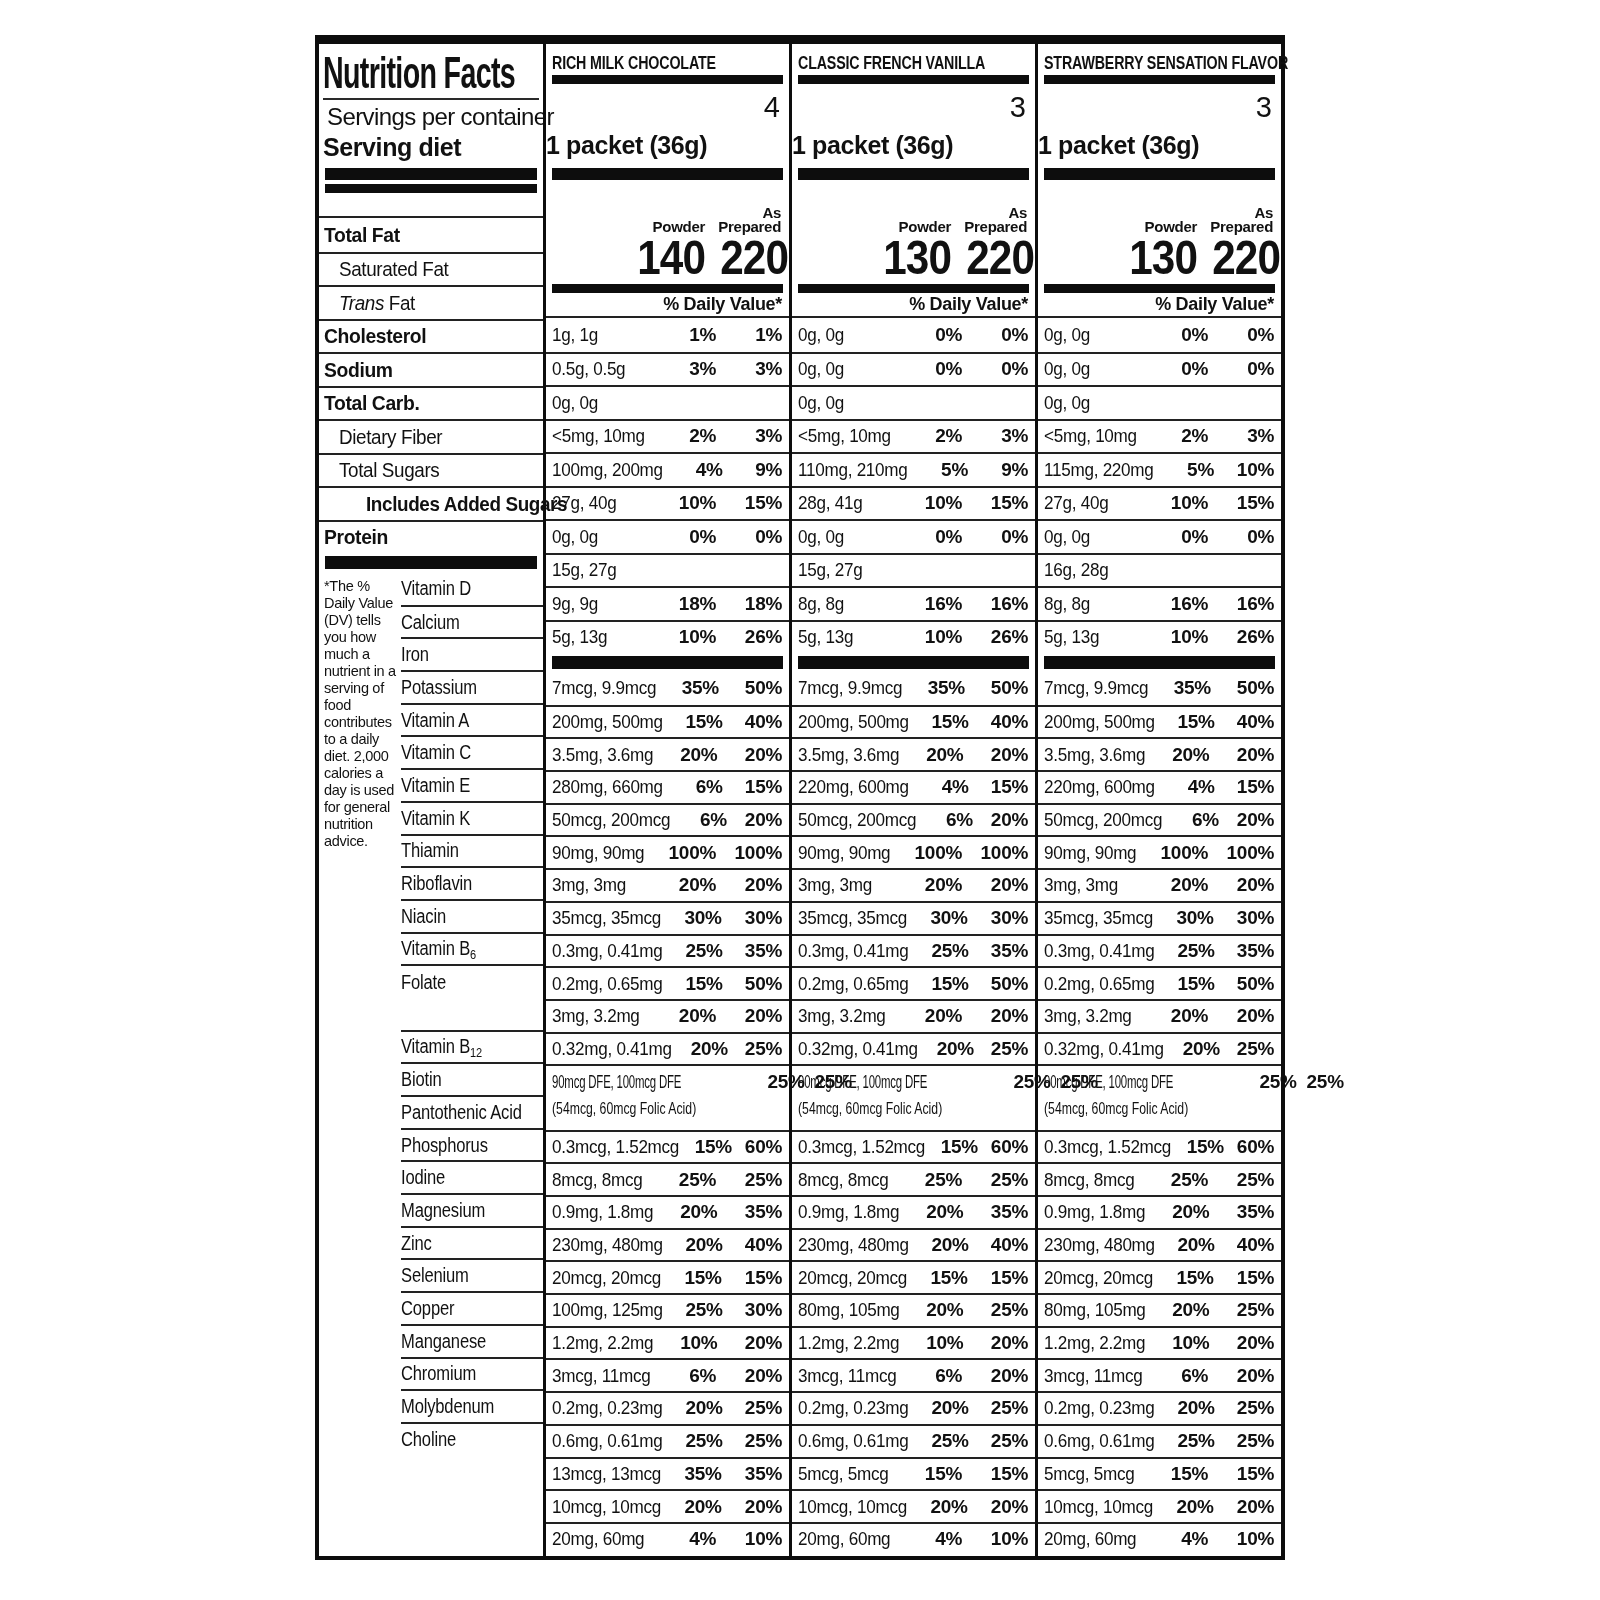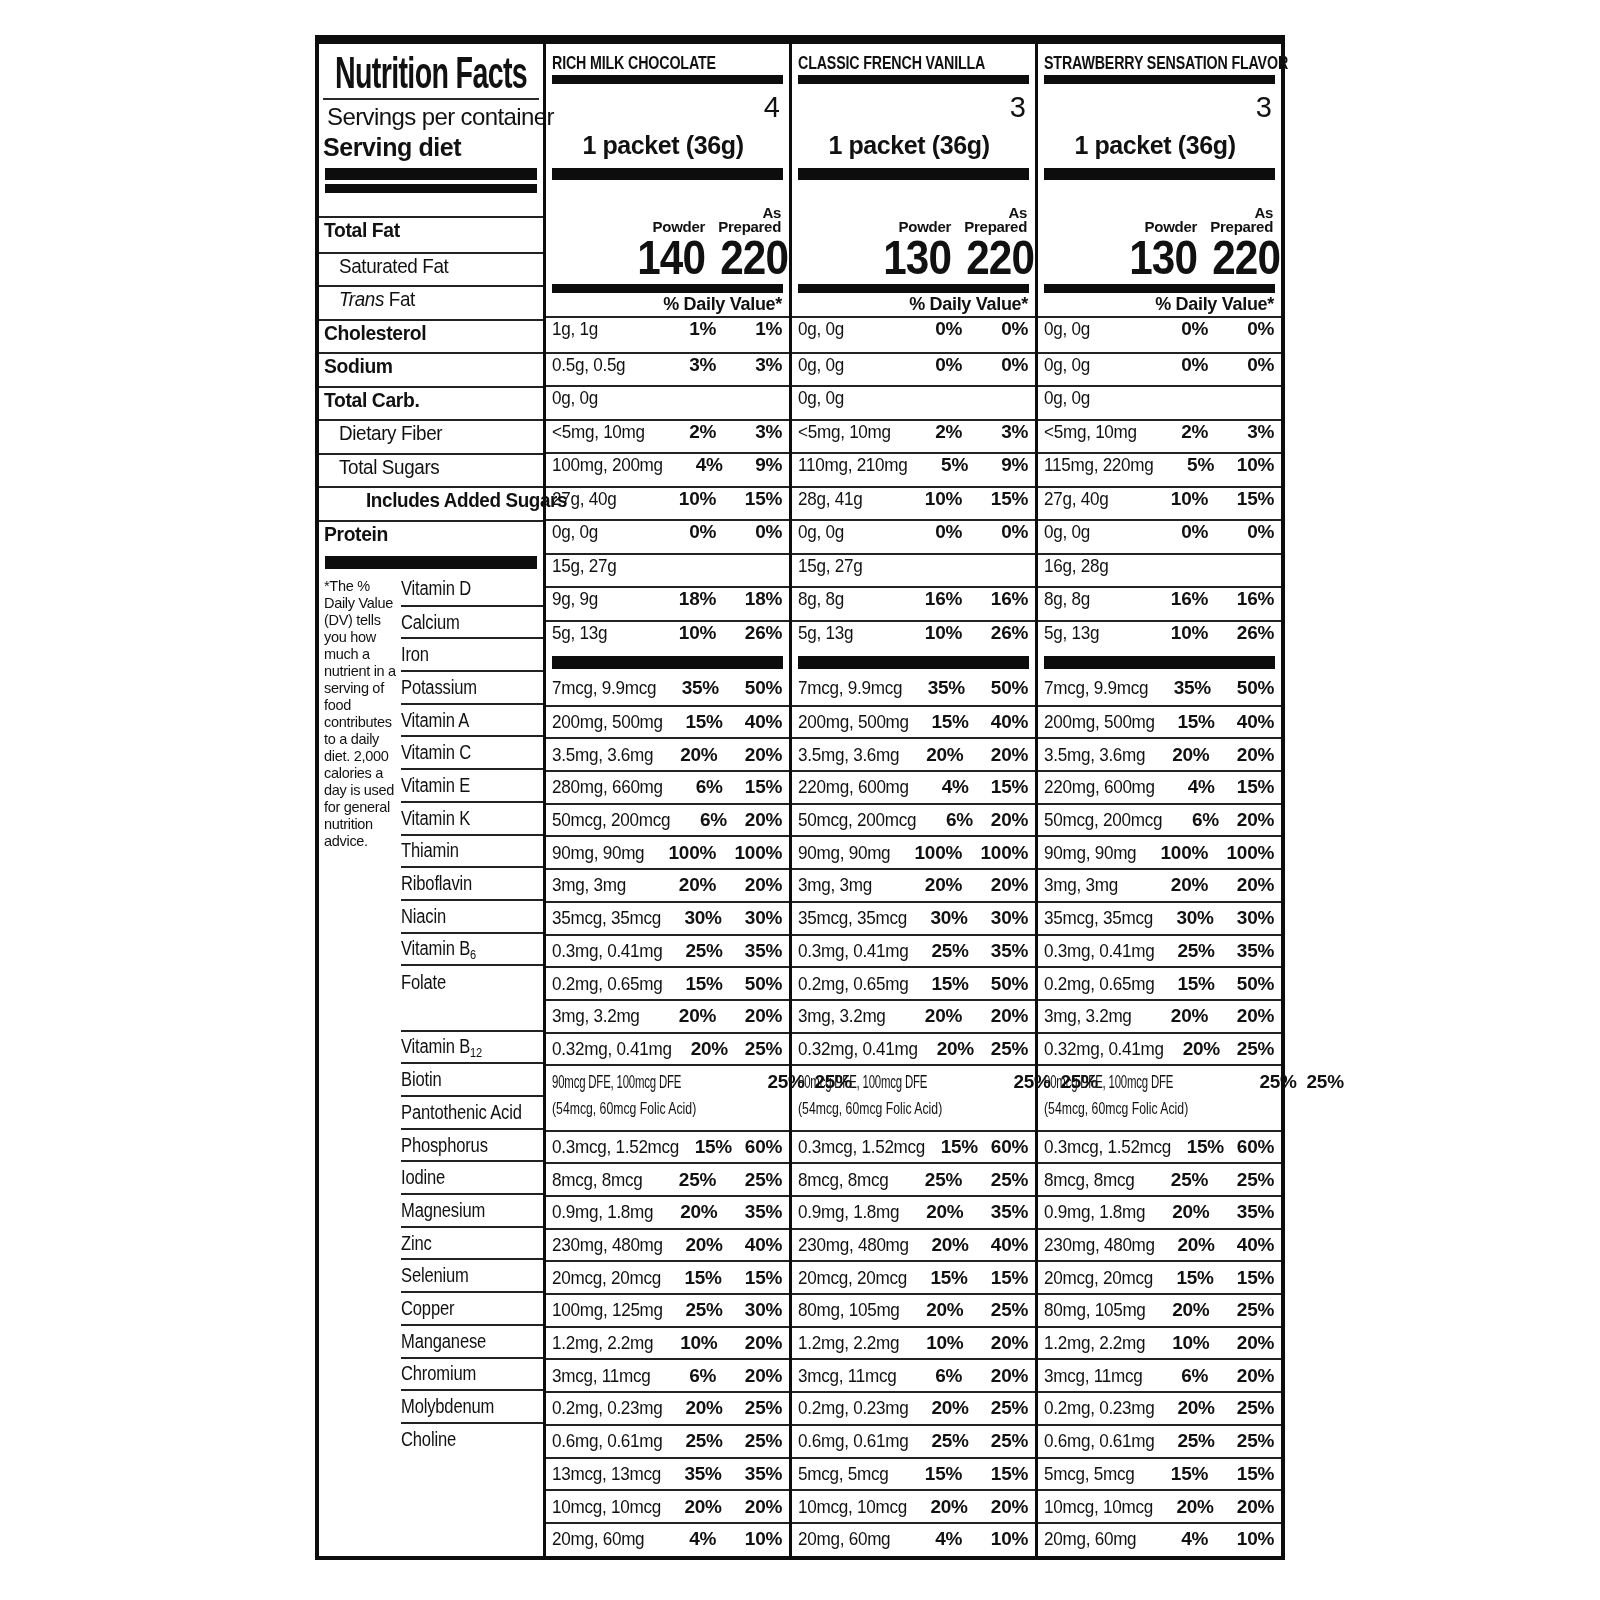--- a/index.html
+++ b/index.html
@@ -7,32 +7,32 @@
   .canvas { position:relative; width:1600px; height:1600px; background:#ffffff; overflow:hidden; }
 
   .panel { position:absolute; left:315px; top:35px; width:970px; height:1525px;
            border:4px solid #0d0d0d; border-top-width:9px; background:#fff; }
   .cols { display:flex; height:100%; }
   .col0 { width:224px; display:flex; flex-direction:column; }
   .fcol { width:246px; border-left:3px solid #0d0d0d; display:flex; flex-direction:column; }
 
   
   .head { height:121px; display:flex; flex-direction:column; }
-  .nf-title { font-weight:bold; font-size:44px; line-height:46px; padding:6px 0 0 16px; white-space:nowrap;text-align:right; }
+  .nf-title { font-weight:bold; font-size:44px; line-height:46px; padding:6px 0 0 4px; white-space:nowrap;text-align:right; }
   .nf-title span { display:inline-block; transform:scaleX(0.65); transform-origin:left center; letter-spacing:-1px; }
   .title-rule { height:2px; background:#2a2a2a; margin:2px 4px 2px 4px; }
   .spc { font-size:24px; line-height:30px; padding-left:8px; letter-spacing:-0.6px; white-space:nowrap; }
   .ssz { font-size:25px; font-weight:bold; line-height:31px; padding-left:4px; letter-spacing:-0.4px; }
 
   .fname { height:29px; padding:8px 5px 0 6px; white-space:nowrap; }
   .fname span { display:inline-block; font-weight:bold; font-size:19px; transform:scaleX(0.75); transform-origin:left center; letter-spacing:-0.2px; }
   .fbarw { height:12px; padding:0 6px; display:flex; align-items:center; }
   .fbarw .fill { height:9px; background:#0d0d0d; width:100%; }
   .fserv { flex:1; text-align:right; font-size:29px; line-height:32px; padding:6px 9px 0 0; }
-  .fsize { text-align:center; font-weight:bold; font-size:25px; line-height:30px; padding:0 9px 5px 0; letter-spacing:-0.4px; }
+  .fsize { text-align:left; font-weight:bold; font-size:25px; line-height:30px; padding:0 9px 5px 0; letter-spacing:-0.4px; }
 
   
   .barwrap { display:flex; align-items:center; padding:0 6px; }
   .b1 { height:17px; } .b1 .fill { height:12px; }
   .b2 { height:12px; } .b2 .fill { height:9px; }
   .b3 { height:19px; align-items:flex-end; padding-bottom:3px; } .b3 .fill { height:13px; }
   .barwrap .fill { background:#0d0d0d; width:100%; }
 
   
   .calsec { height:100px; }
@@ -47,21 +47,21 @@
   .g.num span { display:inline-block; transform:scaleX(0.88); transform-origin:right center; letter-spacing:-1px; }
   .c1r2{grid-column:1;grid-row:2} .c2r1{grid-column:2;grid-row:1}
   .c2r2{grid-column:2;grid-row:2} .c1r3{grid-column:1;grid-row:3} .c2r3{grid-column:2;grid-row:3}
 
   
   .dvh { height:24px; border-bottom:2px solid #222; text-align:right; font-weight:bold;
          font-size:18px; line-height:21px; padding-right:7px; letter-spacing:-0.3px; }
 
   
   .rows { height:335px; display:flex; flex-direction:column; }
-  .lrow, .vrow { height:33.5px; display:flex; align-items:flex-start; border-top:2px solid #222; }
+  .lrow, .vrow { height:33.5px; display:flex; align-items:center; border-top:2px solid #222; }
   .rows > :first-child { border-top:none; }
   .lrow { font-size:20.5px; padding-left:5px; }
   .lrow.bold { font-weight:bold; font-size:21px; }
   .lrow.ind1 { padding-left:20px; }
   .lrow.ind2 { padding-left:47px;font-weight:bold; }
   .lname { display:inline-block; transform:scaleX(0.92); transform-origin:left center; white-space:nowrap; letter-spacing:-0.4px; }
   .it { font-style:italic; }
   .vrow { padding-left:6px; }
   .amt { flex:1; font-size:19px; white-space:nowrap; }
   .amt span { display:inline-block; transform:scaleX(0.9); transform-origin:left center; letter-spacing:-0.3px; }

